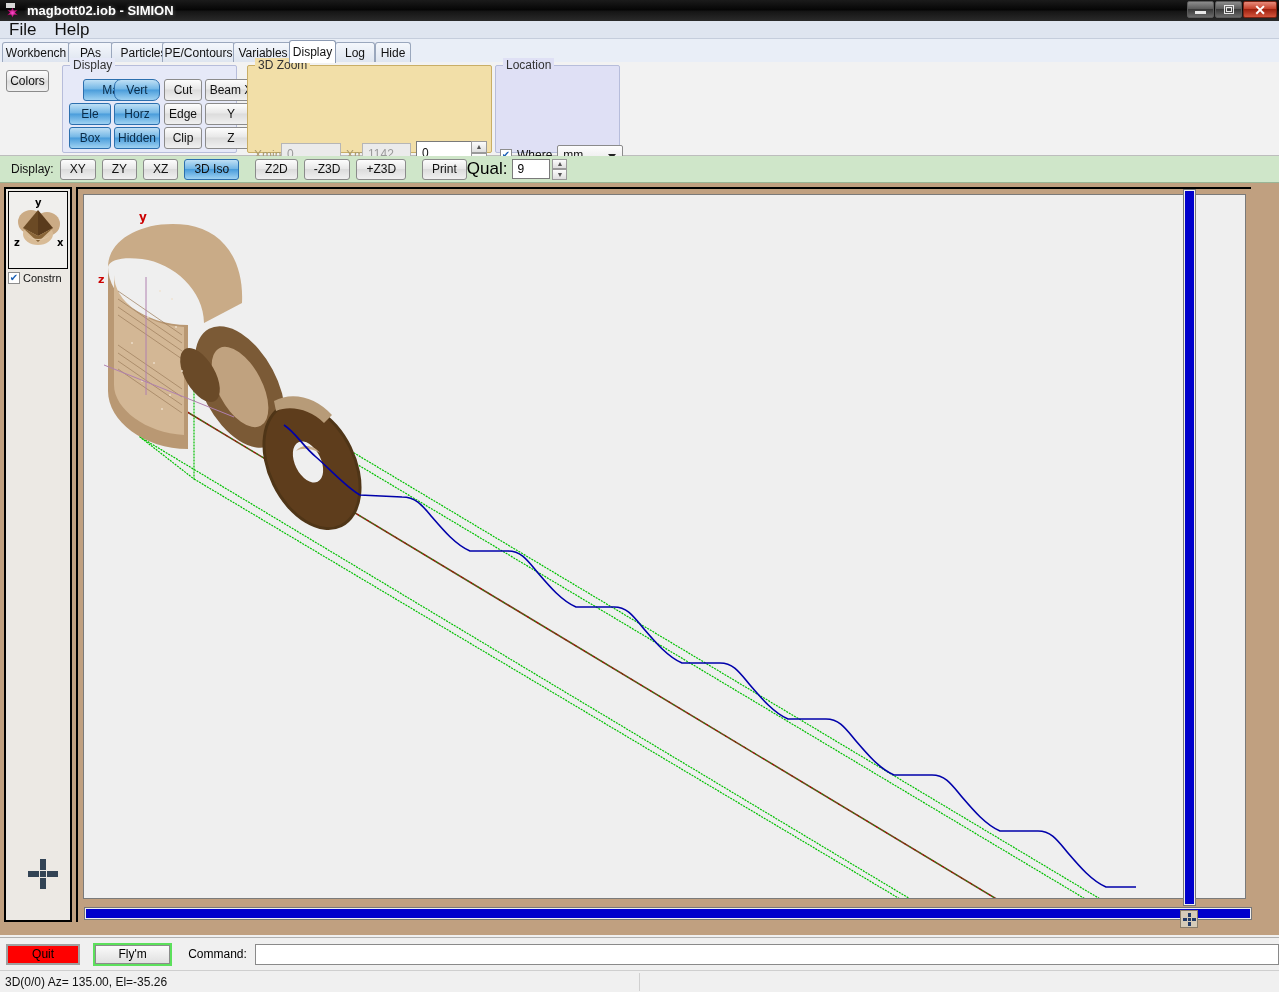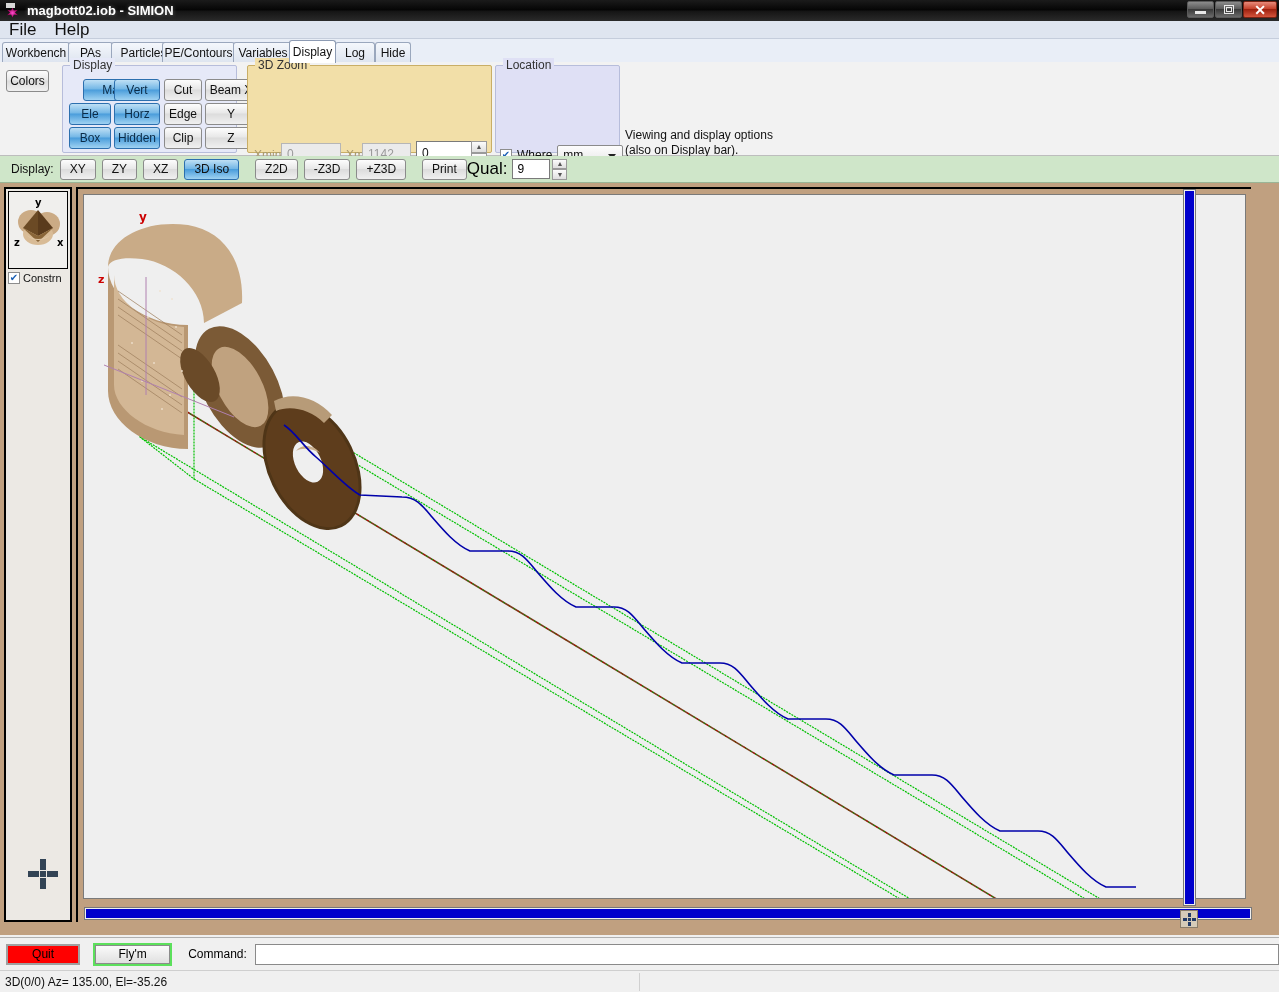--- a/index.html
+++ b/index.html
@@ -290,21 +290,21 @@
     <div class="tab" style="left:375px;width:36px;">Hide</div>
   </div>
 
   <div class="optionsrow">
 
     <div class="btn colors-btn">Colors</div>
 
     <div class="group grp-display">
       <div class="legend">Display</div>
       <div class="btn blue" style="position:absolute;left:20px;  top:13px;width:62px;height:22px;">Mag</div>
-      <div class="btn blue" style="position:absolute;left:51px; top:13px;width:46px;height:22px;">Vert</div>
+      <div class="btn blue" style="position:absolute;left:51px; top:13px;width:46px;height:22px;border-radius:7px;">Vert</div>
       <div class="btn" style="position:absolute;left:101px;top:13px;width:38px;height:22px;">Cut</div>
       <div class="btn" style="position:absolute;left:142px;top:13px;width:52px;height:22px;">Beam X</div>
       <div class="btn blue" style="position:absolute;left:6px;  top:37px;width:42px;height:22px;">Ele</div>
       <div class="btn blue" style="position:absolute;left:51px; top:37px;width:46px;height:22px;">Horz</div>
       <div class="btn" style="position:absolute;left:101px;top:37px;width:38px;height:22px;">Edge</div>
       <div class="btn" style="position:absolute;left:142px;top:37px;width:52px;height:22px;">Y</div>
       <div class="btn blue" style="position:absolute;left:6px;  top:61px;width:42px;height:22px;">Box</div>
       <div class="btn blue" style="position:absolute;left:51px; top:61px;width:46px;height:22px;">Hidden</div>
       <div class="btn" style="position:absolute;left:101px;top:61px;width:38px;height:22px;">Clip</div>
       <div class="btn" style="position:absolute;left:142px;top:61px;width:52px;height:22px;">Z</div>
@@ -352,24 +352,20 @@
       <span>= Zoom</span>
       <span class="cb grey"></span>
       <span>/Rel</span>
       <span class="btn dotbtn">.</span>
     </div>
     <div class="locrow" style="left:500px;top:126px;">
       <span class="cb grey"></span>
       <span>Align</span>
     </div>
 
-    <div class="helptext">
-      <div>Viewing and display options</div>
-      <div>(also on Display bar).</div>
-    </div>
   </div>
 
   <div class="displaybar">
     <span class="dbl">Display:</span>
     <span class="btn dbtn">XY</span>
     <span class="btn dbtn">ZY</span>
     <span class="btn dbtn">XZ</span>
     <span class="btn dbtn sel3d">3D Iso</span>
     <span class="btn dbtn" style="margin-left:16px;">Z2D</span>
     <span class="btn dbtn">-Z3D</span>

